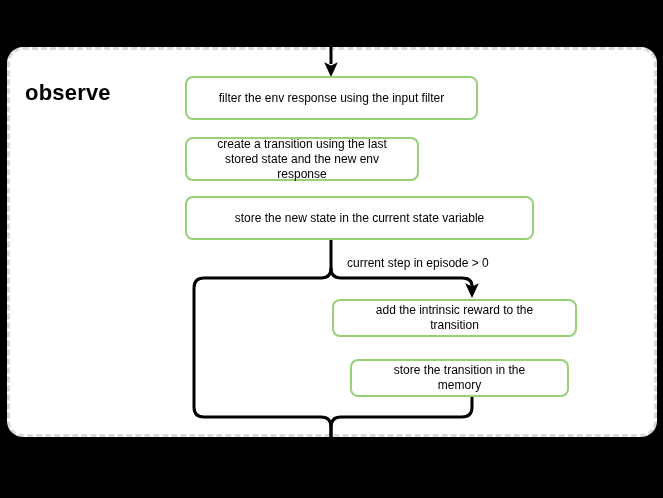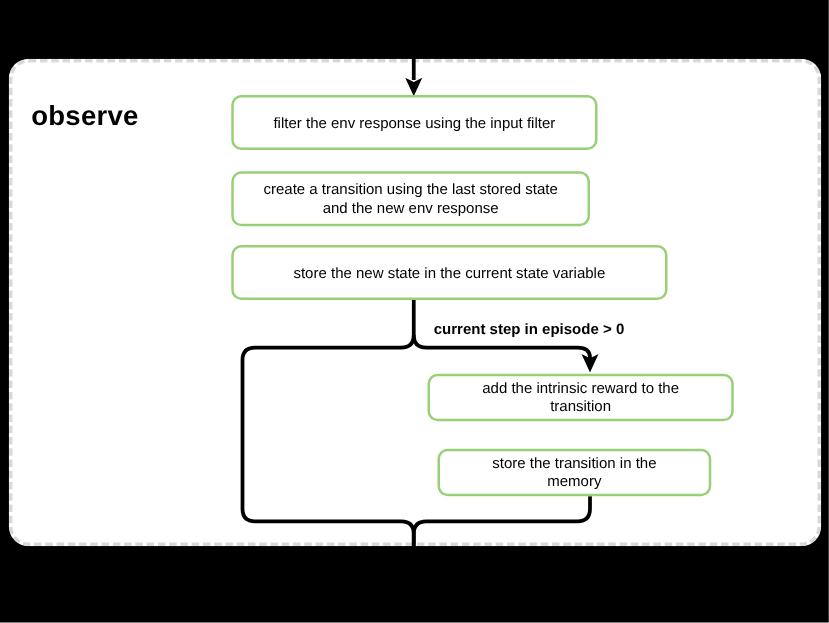--- a/index.html
+++ b/index.html
@@ -49,30 +49,30 @@
     border-radius: 8px;
     display: flex;
     align-items: center;
     justify-content: center;
     text-align: center;
     font-size: 12px;
     line-height: 1.25;
     padding: 0 20px;
   }
   .node-1 { left: 185px; top: 76px;  width: 293px; height: 44px; }
-  .node-2 { left: 185px; top: 137px; width: 287px; height: 44px; }
+  .node-2 { left: 185px; top: 137px; width: 234px; height: 44px; }
   .node-3 { left: 185px; top: 196px; width: 349px; height: 44px; }
-  .node-4 { left: 342px; top: 299px; width: 245px; height: 38px; text-align: center; }
+  .node-4 { left: 332px; top: 299px; width: 245px; height: 38px; text-align: center; }
   .node-5 { left: 350px; top: 359px; width: 219px; height: 38px; }
   .condition-label {
     position: absolute;
     left: 347px;
     top: 256px;
     font-size: 12px;
-    font-weight: bold;
+    font-weight: normal;
     white-space: nowrap;
   }
 </style>
 </head>
 <body>
 
 <div class="group-container"></div>
 
 <svg class="flow-svg" viewBox="0 0 663 498" xmlns="http://www.w3.org/2000/svg">
 

